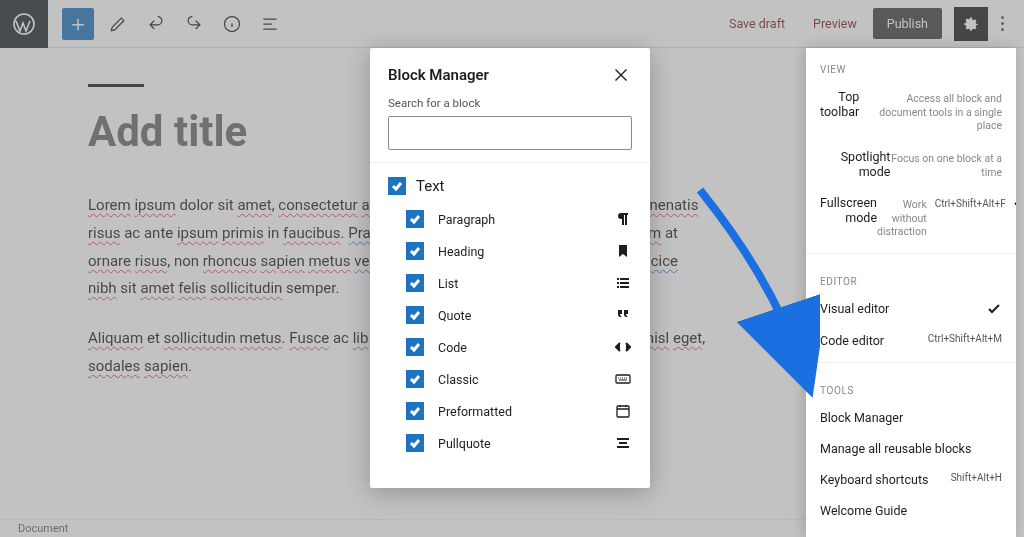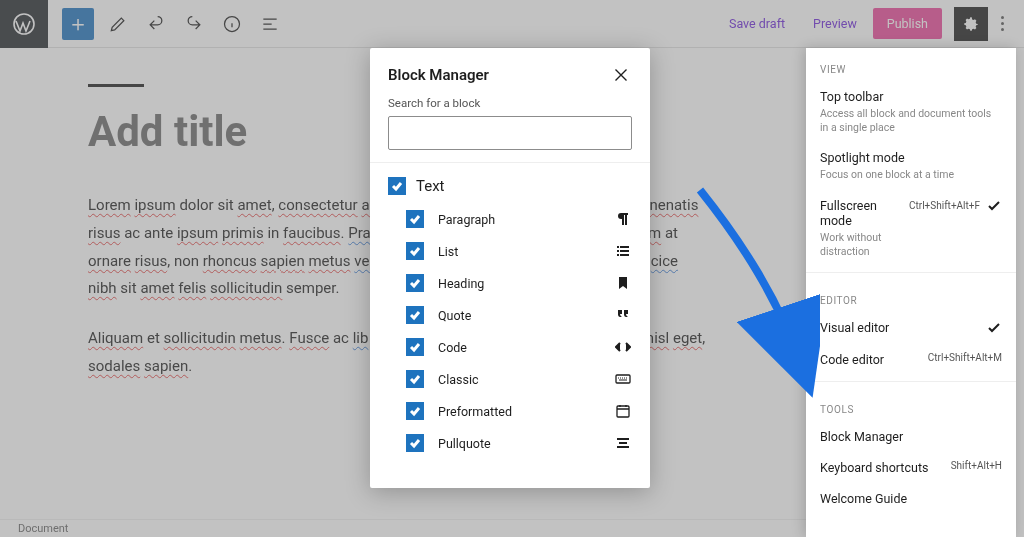--- a/index.html
+++ b/index.html
@@ -6,22 +6,22 @@
   html, body { width: 1024px; height: 537px; overflow: hidden; background: #fff; position: relative; }
 
   
   .topbar { position: absolute; top:0; left:0; right:0; height:48px; background:#fff; border-bottom:1px solid #e0e0e0; display:flex; align-items:center; }
   .wp-logo { width:48px; height:48px; background:#23282d; display:flex; align-items:center; justify-content:center; color:#fff; }
   .wp-logo svg { width:24px; height:24px; fill:#fff; }
   .add-btn { width:32px; height:32px; margin-left:14px; background:#1e73be; display:flex; align-items:center; justify-content:center; color:#fff; font-size:22px; font-weight:400; border-radius:2px; cursor:pointer;}
   .tb-icon { width:28px; height:28px; margin-left:10px; display:flex; align-items:center; justify-content:center; color:#1e1e1e; cursor:pointer;}
   .tb-icon svg { width:20px; height:20px; stroke:#1e1e1e; fill:none; stroke-width:1.5; }
   .tb-right { margin-left:auto; display:flex; align-items:center; gap:4px; padding-right:12px;}
-  .link-btn { color:#6d28d9; font-size:12.5px; padding:8px 12px; cursor:pointer;}
-  .publish-btn { background:#ec4899; color:#fff; font-size:12.5px; padding:8px 14px; border-radius:2px; cursor:pointer;}
+  .link-btn { color:#7f1d1d; font-size:12.5px; padding:8px 12px; cursor:pointer;}
+  .publish-btn { background:#404040; color:#fff; font-size:12.5px; padding:8px 14px; border-radius:2px; cursor:pointer;}
   .settings-cog { width:34px; height:34px; background:#1e1e1e; display:flex; align-items:center; justify-content:center; margin-left:8px; cursor:pointer;}
   .settings-cog svg{width:18px;height:18px;fill:#fff;}
   .kebab { width:20px; height:34px; display:flex; flex-direction:column; align-items:center; justify-content:center; gap:3px; cursor:pointer;}
   .kebab span{width:3px;height:3px;background:#555;border-radius:50%;}
 
   
   .canvas { position:absolute; top:48px; left:0; right:0; bottom:18px; overflow:hidden; padding:36px 88px; }
   .title-rule { width:56px; height:3px; background:#1e1e1e; margin-bottom:20px;}
   .title { font-size:42px; font-weight:700; color:#6b6b6b; margin-bottom:36px;}
   .body-text { font-size:15px; line-height:1.85; color:#222; max-width:620px; }
@@ -32,21 +32,21 @@
   
   .statusbar { position:absolute; left:0; right:8px; bottom:0; height:18px; font-size:11px; color:#666; padding-left:18px; display:flex; align-items:center; border-top:1px solid #eee; background:#fff;}
 
   
   .overlay { position:absolute; inset:0; background:rgba(120,120,120,0.45); }
 
   
   .options-menu { position:absolute; top:48px; right:8px; width:210px; bottom:0; background:#fff; box-shadow:-2px 0 12px rgba(0,0,0,.18); overflow-y:auto; padding-bottom:22px;}
   .opt-section-label { font-size:10px; letter-spacing:.6px; color:#888; padding:16px 14px 6px; text-transform:uppercase;}
   .opt-item { padding:8px 14px; font-size:12.5px; color:#1e1e1e; display:flex; align-items:flex-start; justify-content:space-between; gap:8px; cursor:pointer;}
-  .opt-item .lbl{display:flex;flex-direction:column;}
+  .opt-item .lbl{display:flex;flex-direction:row;text-align:right;}
   .opt-item .desc{font-size:10.5px;color:#888;margin-top:3px;line-height:1.3;}
   .opt-item .shortcut{font-size:10px;color:#555; white-space:nowrap;}
   .check{width:16px;height:16px;flex-shrink:0;}
   .check svg{width:16px;height:16px;stroke:#1e1e1e;stroke-width:2;fill:none;}
   .opt-divider{height:1px;background:#eee;margin:6px 0;}
 
   
   .modal { position:absolute; top:48px; left:370px; width:280px; height:440px; background:#fff; box-shadow:0 4px 24px rgba(0,0,0,.25); border-radius:2px; display:flex; flex-direction:column;}
   .modal-head { display:flex; align-items:center; justify-content:space-between; padding:16px 18px 10px;}
   .modal-head h2{font-size:15px; font-weight:600; color:#1e1e1e;}
@@ -185,20 +185,25 @@
   </div>
   <div class="opt-divider"></div>
   <div class="opt-section-label">TOOLS</div>
   <div class="opt-item">
       <div class="lbl">
         <span>Block Manager</span>
       </div>
     </div>
   <div class="opt-item">
       <div class="lbl">
+        <span>Manage all reusable blocks</span>
+      </div>
+    </div>
+  <div class="opt-item">
+      <div class="lbl">
         <span>Keyboard shortcuts</span>
       </div>
       <span class="shortcut">Shift+Alt+H</span>
     </div>
   <div class="opt-item">
       <div class="lbl">
         <span>Welcome Guide</span>
       </div>
     </div>
 
@@ -238,40 +243,40 @@
             </svg>
           </div>
         </div>
         <div class="bm-row">
           <div class="left">
             <div class="cbx">
               <svg viewBox="0 0 12 12">
                 <path d="M2 6l3 3 5-6"></path>
               </svg>
             </div>
+            <span class="blklabel">Heading</span>
+          </div>
+          <div class="bicon">
+            <svg viewBox="0 0 16 16">
+              <path d="M4 2h8v12l-4-3-4 3z"></path>
+            </svg>
+          </div>
+        </div>
+        <div class="bm-row">
+          <div class="left">
+            <div class="cbx">
+              <svg viewBox="0 0 12 12">
+                <path d="M2 6l3 3 5-6"></path>
+              </svg>
+            </div>
             <span class="blklabel">List</span>
           </div>
           <div class="bicon">
             <svg viewBox="0 0 16 16">
               <path d="M5 3h9v2H5zM5 7h9v2H5zM5 11h9v2H5zM2 3h2v2H2zM2 7h2v2H2zM2 11h2v2H2z"></path>
-            </svg>
-          </div>
-        </div>
-        <div class="bm-row">
-          <div class="left">
-            <div class="cbx">
-              <svg viewBox="0 0 12 12">
-                <path d="M2 6l3 3 5-6"></path>
-              </svg>
-            </div>
-            <span class="blklabel">Heading</span>
-          </div>
-          <div class="bicon">
-            <svg viewBox="0 0 16 16">
-              <path d="M4 2h8v12l-4-3-4 3z"></path>
             </svg>
           </div>
         </div>
         <div class="bm-row">
           <div class="left">
             <div class="cbx">
               <svg viewBox="0 0 12 12">
                 <path d="M2 6l3 3 5-6"></path>
               </svg>
             </div>

